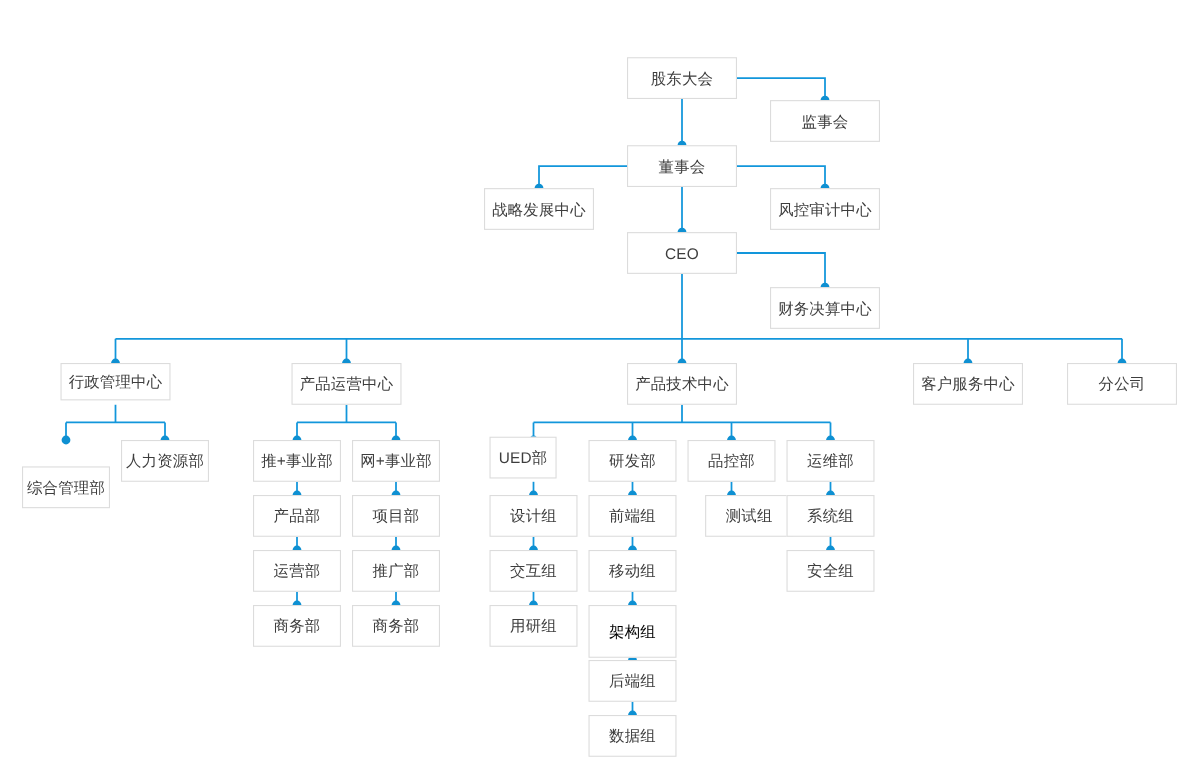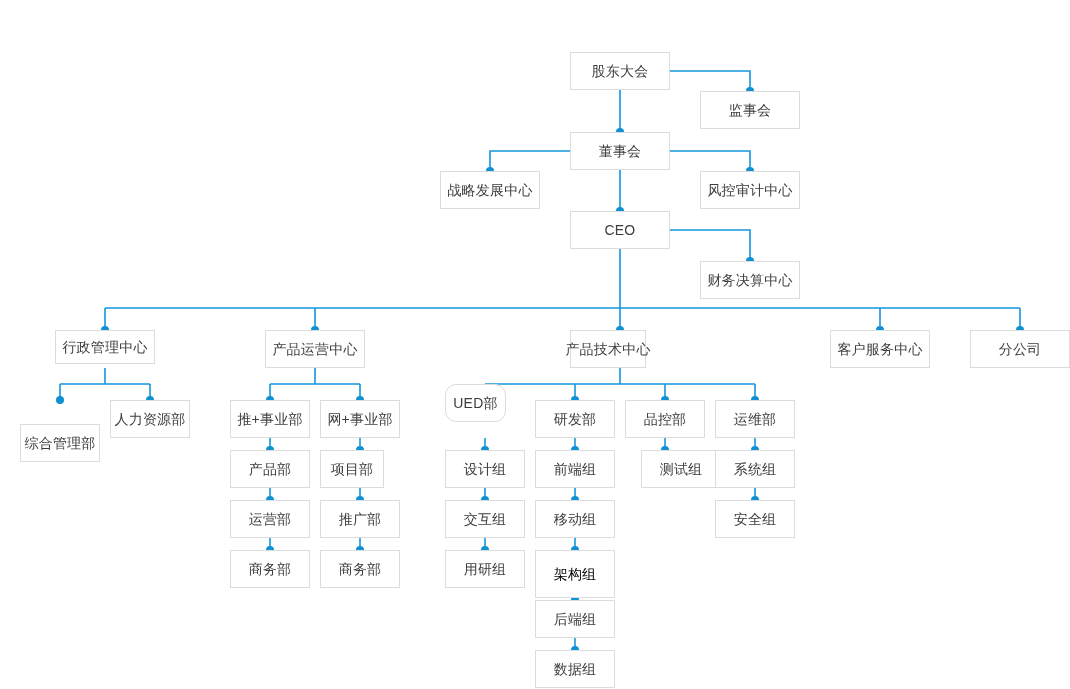--- a/index.html
+++ b/index.html
@@ -143,21 +143,21 @@
       </div>
       <div class="node-box" style="left: 700px; top: 261px; width: 100px; height: 38px; border-color: rgb(220, 220, 220); background: rgb(255, 255, 255); color: rgb(61, 61, 61); align-items: center;">
         <span class="node-label">财务决算中心</span>
       </div>
       <div class="node-box" style="left: 55px; top: 330px; width: 100px; height: 34px; border-color: rgb(220, 220, 220); background: rgb(255, 255, 255); color: rgb(61, 61, 61);">
         <span class="node-label">行政管理中心</span>
       </div>
       <div class="node-box" style="left: 265px; top: 330px; width: 100px; height: 38px; border-color: rgb(220, 220, 220); background: rgb(255, 255, 255); color: rgb(61, 61, 61);">
         <span class="node-label">产品运营中心</span>
       </div>
-      <div class="node-box" style="left: 570px; top: 330px; width: 76px; height: 38px; border-color: rgb(220, 220, 220); background: rgb(255, 255, 255); color: rgb(61, 61, 61);">
+      <div class="node-box" style="left: 570px; top: 330px; width: 100px; height: 38px; border-color: rgb(220, 220, 220); background: rgb(255, 255, 255); color: rgb(61, 61, 61);">
         <span class="node-label">产品技术中心</span>
       </div>
       <div class="node-box" style="left: 830px; top: 330px; width: 100px; height: 38px; border-color: rgb(220, 220, 220); background: rgb(255, 255, 255); color: rgb(61, 61, 61);">
         <span class="node-label">客户服务中心</span>
       </div>
       <div class="node-box" style="left: 970px; top: 330px; width: 100px; height: 38px; border-color: rgb(220, 220, 220); background: rgb(255, 255, 255); color: rgb(61, 61, 61);">
         <span class="node-label">分公司</span>
       </div>
       <div class="node-box" style="left: 20px; top: 400px; width: 80px; height: 38px; border-color: rgb(220, 220, 220); background: rgb(255, 255, 255); color: rgb(61, 61, 61); margin-top: 24px;">
         <span class="node-label">综合管理部</span>
@@ -173,30 +173,30 @@
       </div>
       <div class="node-box" style="left: 230px; top: 500px; width: 80px; height: 38px; border-color: rgb(220, 220, 220); background: rgb(255, 255, 255); color: rgb(61, 61, 61);">
         <span class="node-label">运营部</span>
       </div>
       <div class="node-box" style="left: 230px; top: 550px; width: 80px; height: 38px; border-color: rgb(220, 220, 220); background: rgb(255, 255, 255); color: rgb(61, 61, 61);">
         <span class="node-label">商务部</span>
       </div>
       <div class="node-box" style="left: 320px; top: 400px; width: 80px; height: 38px; border-color: rgb(220, 220, 220); background: rgb(255, 255, 255); color: rgb(61, 61, 61);">
         <span class="node-label">网+事业部</span>
       </div>
-      <div class="node-box" style="left: 320px; top: 450px; width: 64px; height: 38px; border-color: rgb(220, 220, 220); background: rgb(255, 255, 255); color: rgb(61, 61, 61);">
+      <div class="node-box" style="left: 320px; top: 450px; width: 80px; height: 38px; border-color: rgb(220, 220, 220); background: rgb(255, 255, 255); color: rgb(61, 61, 61);">
         <span class="node-label">项目部</span>
       </div>
       <div class="node-box" style="left: 320px; top: 500px; width: 80px; height: 38px; border-color: rgb(220, 220, 220); background: rgb(255, 255, 255); color: rgb(61, 61, 61);">
         <span class="node-label">推广部</span>
       </div>
       <div class="node-box" style="left: 320px; top: 550px; width: 80px; height: 38px; border-color: rgb(220, 220, 220); background: rgb(255, 255, 255); color: rgb(61, 61, 61);">
         <span class="node-label">商务部</span>
       </div>
-      <div class="node-box" style="left: 445px; top: 384px; width: 61px; height: 38px; border-color: rgb(220, 220, 220); background: rgb(255, 255, 255); color: rgb(61, 61, 61); border-radius: 11px;">
+      <div class="node-box" style="left: 445px; top: 397px; width: 61px; height: 38px; border-color: rgb(220, 220, 220); background: rgb(255, 255, 255); color: rgb(61, 61, 61);">
         <span class="node-label">UED部</span>
       </div>
       <div class="node-box" style="left: 445px; top: 450px; width: 80px; height: 38px; border-color: rgb(220, 220, 220); background: rgb(255, 255, 255); color: rgb(61, 61, 61);">
         <span class="node-label">设计组</span>
       </div>
       <div class="node-box" style="left: 445px; top: 500px; width: 80px; height: 38px; border-color: rgb(220, 220, 220); background: rgb(255, 255, 255); color: rgb(61, 61, 61);">
         <span class="node-label">交互组</span>
       </div>
       <div class="node-box" style="left: 445px; top: 550px; width: 80px; height: 38px; border-color: rgb(220, 220, 220); background: rgb(255, 255, 255); color: rgb(61, 61, 61);">
         <span class="node-label">用研组</span>

